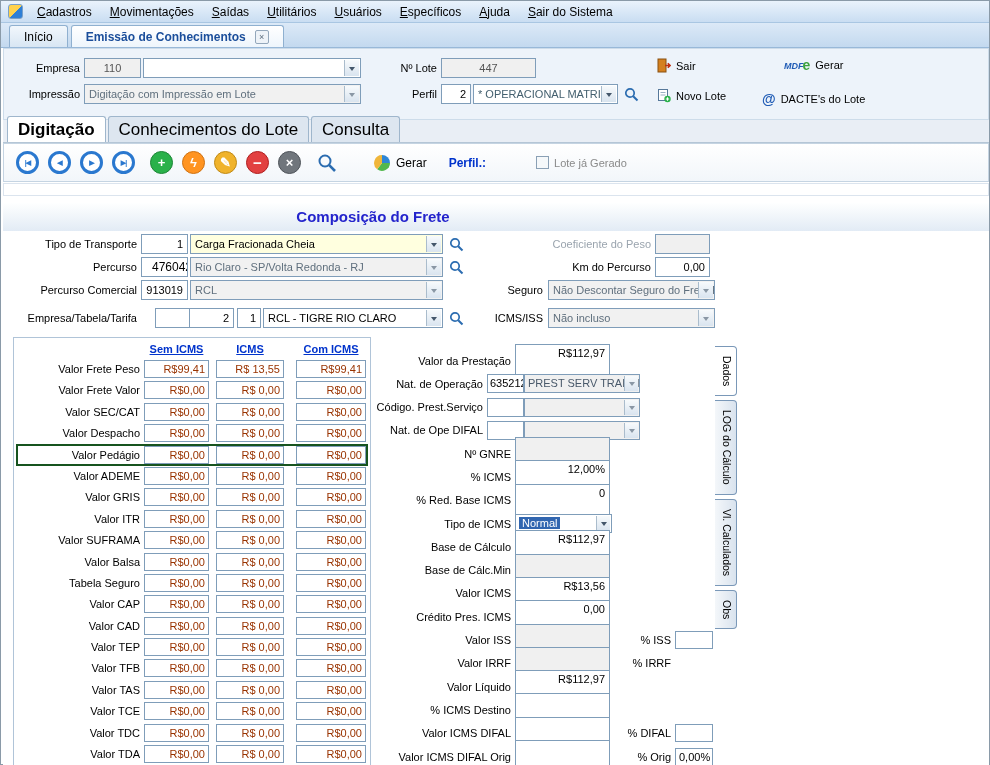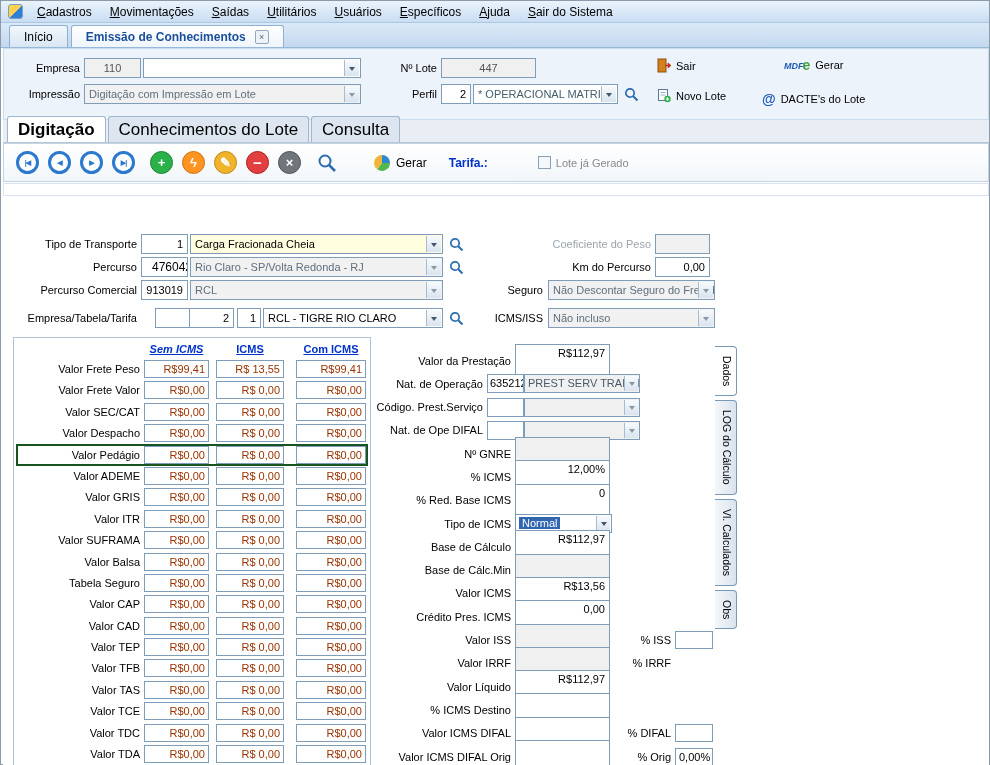--- a/index.html
+++ b/index.html
@@ -89,21 +89,21 @@
   .title-band { position:absolute; top:6px; left:0; width:986px; height:28px;
     background:linear-gradient(#feffff,#e2ebf5); }
   .title-band span { display:block; width:740px; text-align:center; line-height:28px;
     font-size:15px; font-weight:bold; color:var(--title-blue); }
 
   
   .grid-panel { position:absolute; left:10px; top:140px; width:358px; height:520px;
     border:1px solid #b0c4d8; background:#fff; }
   .grid-h { position:absolute; top:5px; text-align:center; color:var(--link-blue); font-weight:bold;
     text-decoration:underline; font-size:11px; }
-  .gh1 { left:130px; width:65px;font-style:italic; } .gh2 { left:202px; width:68px; } .gh3 { left:282px; width:70px; }
+  .gh1 { left:130px; width:65px; } .gh2 { left:202px; width:68px; } .gh3 { left:282px; width:70px; }
   .grid-body { margin-top:22px; }
   .grid-row { position:relative; height:18px; margin-bottom:3.4px; }
   .grid-row.highlighted::after { content:""; position:absolute; left:2px; right:2px; top:-2px; bottom:-2px;
     border:2px solid var(--highlight-green); pointer-events:none; }
   .grid-label { position:absolute; left:2px; width:124px; text-align:right; line-height:18px; white-space:nowrap; }
   .grid-val { position:absolute; height:18px; border:1px solid #7f9db9; background:#fff;
     color:var(--value-maroon); text-align:right; padding-right:3px; line-height:16px; }
   .v1 { left:130px; width:65px; } .v2 { left:202px; width:68px; } .v3 { left:282px; width:70px; }
 
   
@@ -248,30 +248,33 @@
       <line x1="12.2" y1="12.2" x2="18" y2="18" stroke="#2b6cb0" stroke-width="2.6"></line>
     </svg>
     <div class="tb-gerar">
       <svg width="18" height="18" viewBox="0 0 18 18">
         <path d="M9 1 A8 8 0 0 1 17 9 L9 9 Z" fill="#2e86d6"></path>
         <path d="M17 9 A8 8 0 0 1 4.2 15.3 L9 9 Z" fill="#52b84d"></path>
         <path d="M4.2 15.3 A8 8 0 0 1 9 1 L9 9 Z" fill="#f0b63a"></path>
       </svg>
       <span>Gerar</span>
     </div>
-    <span class="conhec">Tarifa.:</span>
+    <span class="conhec">Perfil.:</span>
     <div class="lote-gerado">
       <span class="cb"></span>
       <span>Lote já Gerado</span>
     </div>
   </div>
 
   <div class="strip"></div>
 
   <div class="content">
+    <div class="title-band">
+      <span>Composição do Frete</span>
+    </div>
 
     <span class="flbl" style="left:18px;top:37px;width:116px">Tipo de Transporte</span>
     <div class="finp right" style="left:138px;top:37px;width:47px">1</div>
     <div class="fcombo yellow" style="left:187px;top:37px;width:253px">
       <span class="ctext">Carga Fracionada Cheia</span>
       <span class="arrow">
           <i class="tri"></i>
         </span>
     </div>
     <svg class="search" style="left:446px;top:40px" width="15" height="15" viewBox="0 0 15 15">

